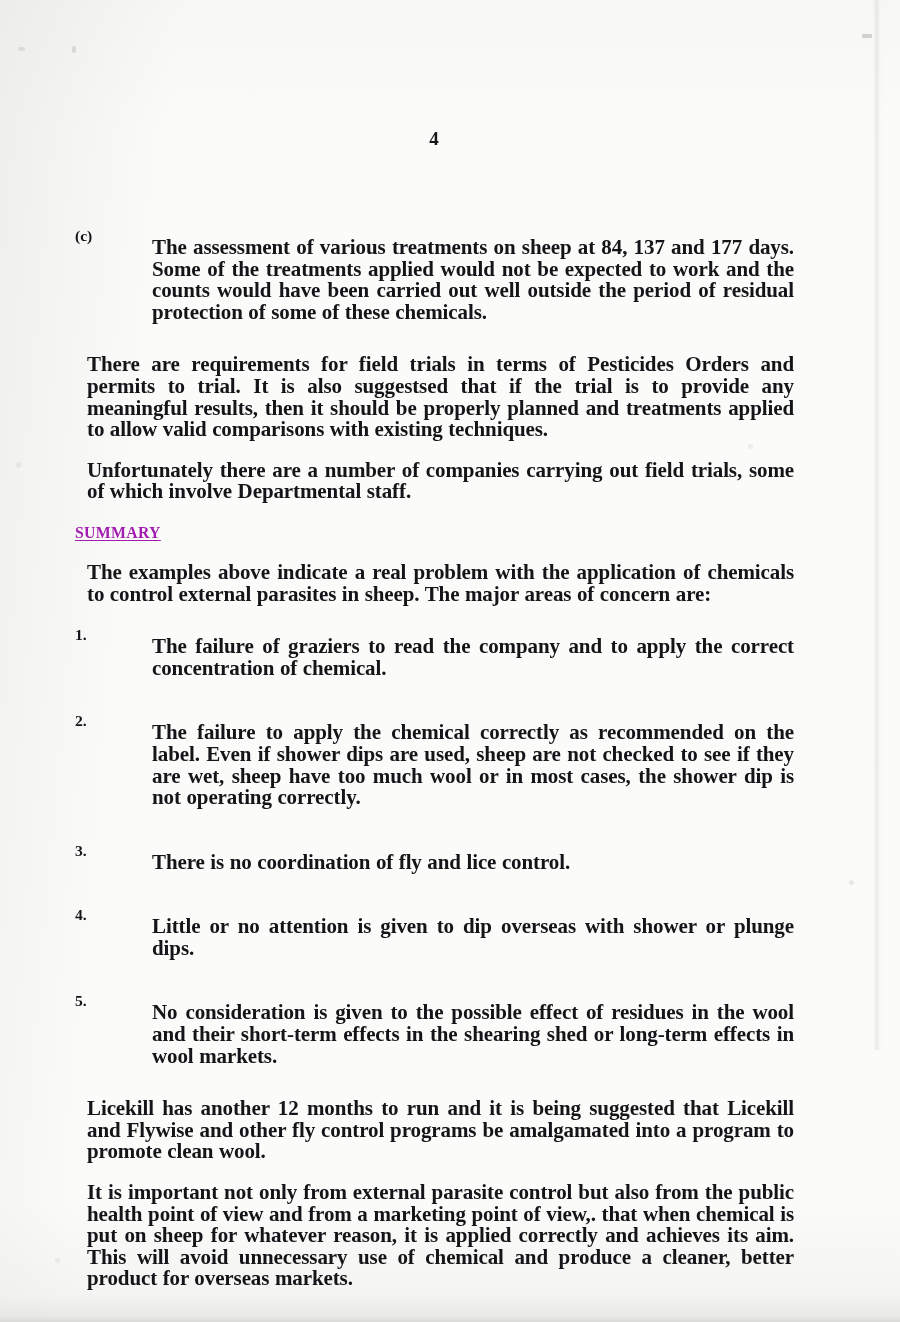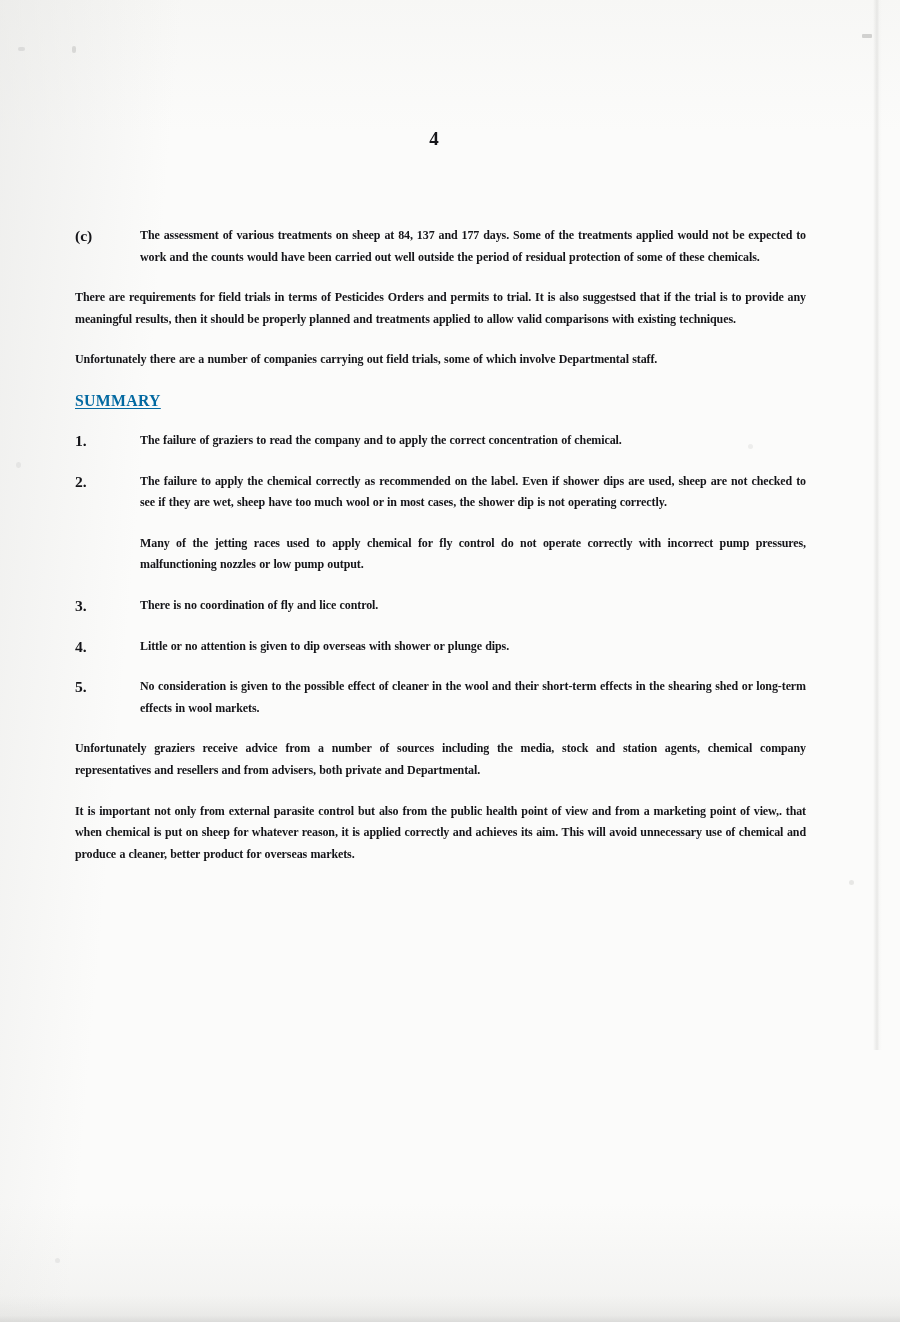--- a/index.html
+++ b/index.html
@@ -85,22 +85,22 @@
 
   .body-block {
     position: absolute;
     left: 75px;
     top: 225px;
     width: 731px;
   }
 
   
   p, .lead, .item-text {
-    margin: 0;
-    font-size: 12px;
+    margin: 12px;
+    font-size: 21px;
     line-height: 21.6px;
     color: #151519;
     text-align: justify;
     font-weight: bold;
     letter-spacing: -0.1px;
     word-spacing: 0.4px;
     font-stretch: condensed;
   }
 
   .para {
@@ -129,21 +129,21 @@
   
   .subpara {
     margin-left: 65px;
     margin-bottom: 19px;
   }
 
   .section-heading {
     font-size: 15.8px;
     line-height: 21px;
     font-weight: bold;
-    color: #0369a1;
+    color: #a21caf;
     text-decoration: underline;
     text-underline-offset: 2px;
     letter-spacing: 0.3px;
     margin: 0 0 19px 0;
   }
 </style>
 </head>
 <body>
 
 <div class="page">
@@ -163,38 +163,38 @@
   <div class="page-number">4</div>
 
   <div class="body-block" id="body-block">
       <div class="row">
         <div class="marker">(c)</div>
         <div class="item-text">The assessment of various treatments on sheep at 84, 137 and 177 days.  Some of the treatments applied would not be expected to work and the counts would have been carried out well outside the period of residual protection of some of these chemicals.</div>
       </div>
       <p class="para">There are requirements for field trials in terms of Pesticides Orders and permits to trial. It is also suggestsed that if the trial is to provide any meaningful results, then it should be properly planned and treatments applied to allow valid comparisons with existing techniques.</p>
       <p class="para">Unfortunately there are a number of companies carrying out field trials, some of which involve Departmental staff.</p>
       <div class="section-heading">SUMMARY</div>
+      <p class="para">The examples above indicate a real problem with the application of chemicals to control external parasites in sheep.  The major areas of concern are:</p>
       <div class="row">
         <div class="marker">1.</div>
         <div class="item-text">The failure of graziers to read the company and to apply the correct concentration of chemical.</div>
       </div>
       <div class="row">
         <div class="marker">2.</div>
         <div class="item-text">The failure to apply the chemical correctly as recommended on the label.  Even if shower dips are used, sheep are not checked to see if they are wet, sheep have too much wool or in most cases, the shower dip is not operating correctly.</div>
       </div>
-      <p class="subpara">Many of the jetting races used to apply chemical for fly control do not operate correctly with incorrect pump pressures, malfunctioning nozzles or low pump output.</p>
       <div class="row">
         <div class="marker">3.</div>
         <div class="item-text">There is no coordination of fly and lice control.</div>
       </div>
       <div class="row">
         <div class="marker">4.</div>
         <div class="item-text">Little or no attention is given to dip overseas with shower or plunge dips.</div>
       </div>
       <div class="row">
         <div class="marker">5.</div>
-        <div class="item-text">No consideration is given to the possible effect of cleaner in the wool and their short-term effects in the shearing shed or long-term effects in wool markets.</div>
-      </div>
-      <p class="para">Unfortunately graziers receive advice from a number of sources including the media, stock and station agents, chemical company representatives and resellers and from advisers, both private and Departmental.</p>
+        <div class="item-text">No consideration is given to the possible effect of residues in the wool and their short-term effects in the shearing shed or long-term effects in wool markets.</div>
+      </div>
+      <p class="para">Licekill has another 12 months to run and it is being suggested that Licekill and Flywise and other fly control programs be amalgamated into a program to promote clean wool.</p>
       <p class="para">It is important not only from external parasite control but also from the public health point of view and from a marketing point of view,. that when chemical is put on sheep for whatever reason, it is applied correctly and achieves its aim.  This will avoid unnecessary use of chemical and produce a cleaner, better product for overseas markets.</p>
     </div>
 
 </div>
 
 </body></html>

